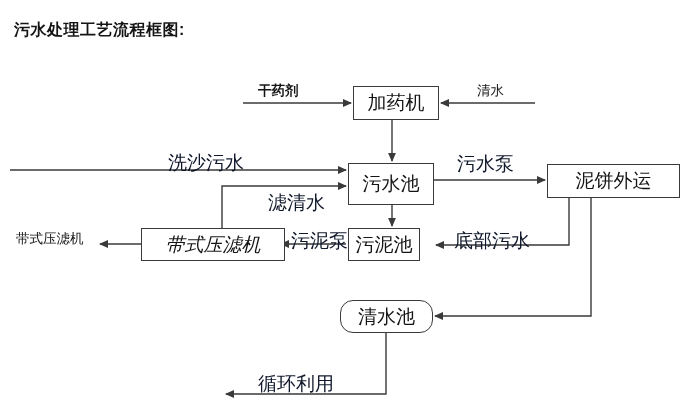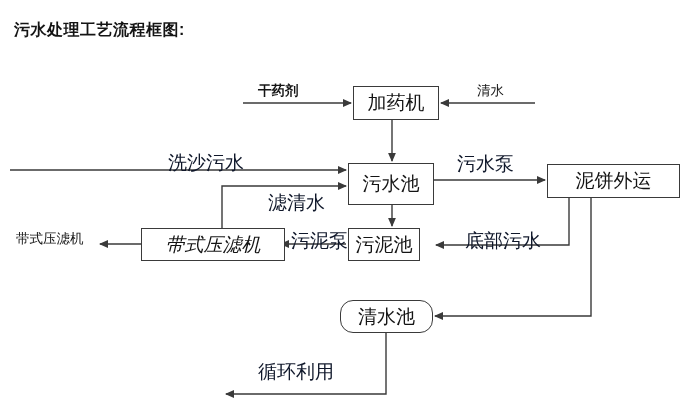--- a/index.html
+++ b/index.html
@@ -94,16 +94,16 @@
   </div>
 
   <div class="term-label" style="left:258px;top:82px;font-weight:bold;">干药剂</div>
   <div class="term-label" style="left:477px;top:82px;">清水</div>
   <div class="term-label" style="left:16px;top:230px;">带式压滤机</div>
 
   <div class="edge-label" style="left:168px;top:150px;">洗沙污水</div>
   <div class="edge-label" style="left:236px;top:190px;margin-left:32px;">滤清水</div>
   <div class="edge-label" style="left:457px;top:151px;">污水泵</div>
   <div class="edge-label" style="left:291px;top:228px;">污泥泵</div>
-  <div class="edge-label" style="left:465px;top:228px;">底部污水</div>
-  <div class="edge-label" style="left:258px;top:359px;font-family:Liberation Mono, monospace;">循环利用</div>
+  <div class="edge-label" style="left:454px;top:228px;">底部污水</div>
+  <div class="edge-label" style="left:258px;top:371px;font-family:Liberation Mono, monospace;">循环利用</div>
 
 </div>
 
 </body></html>

